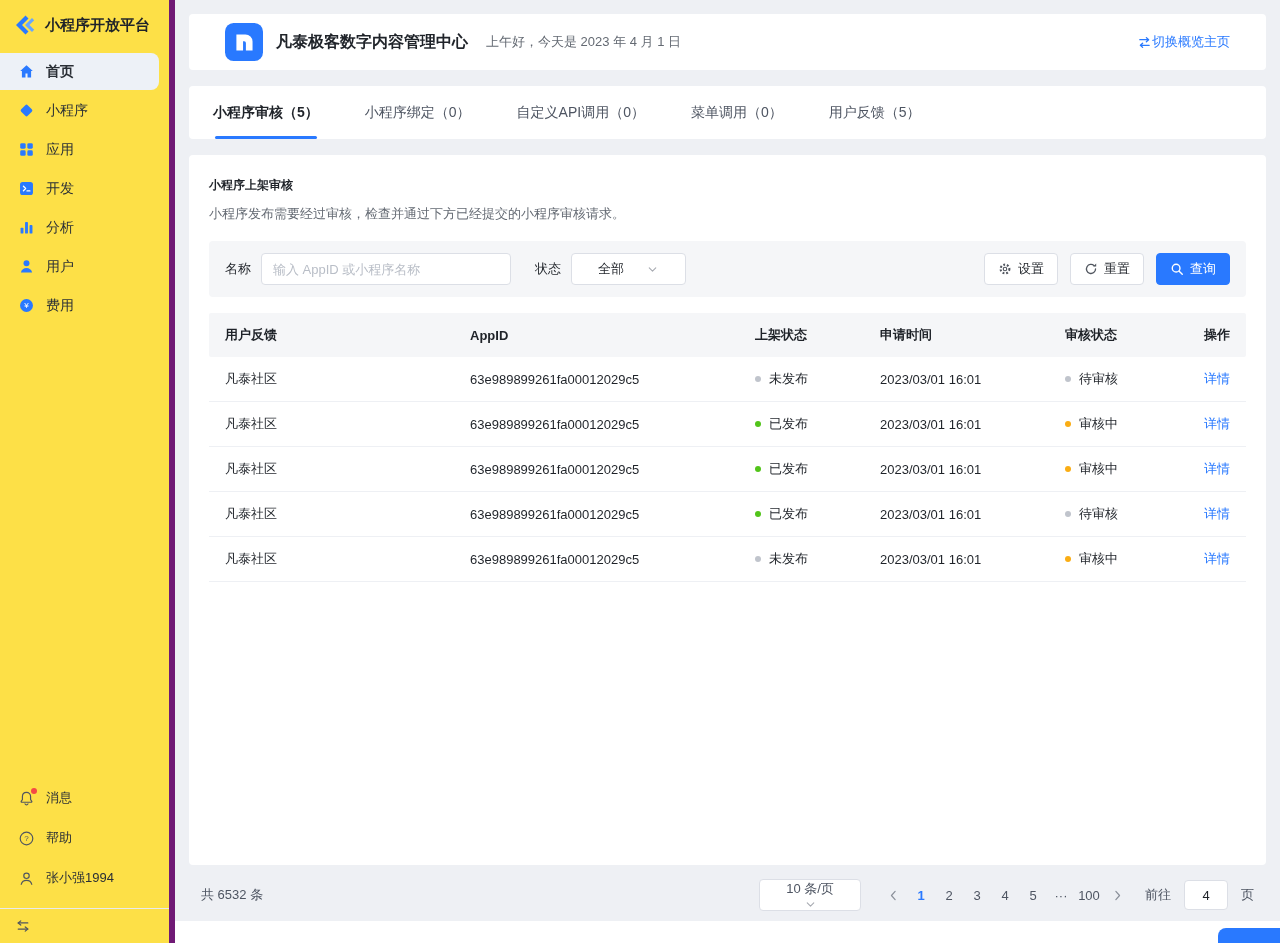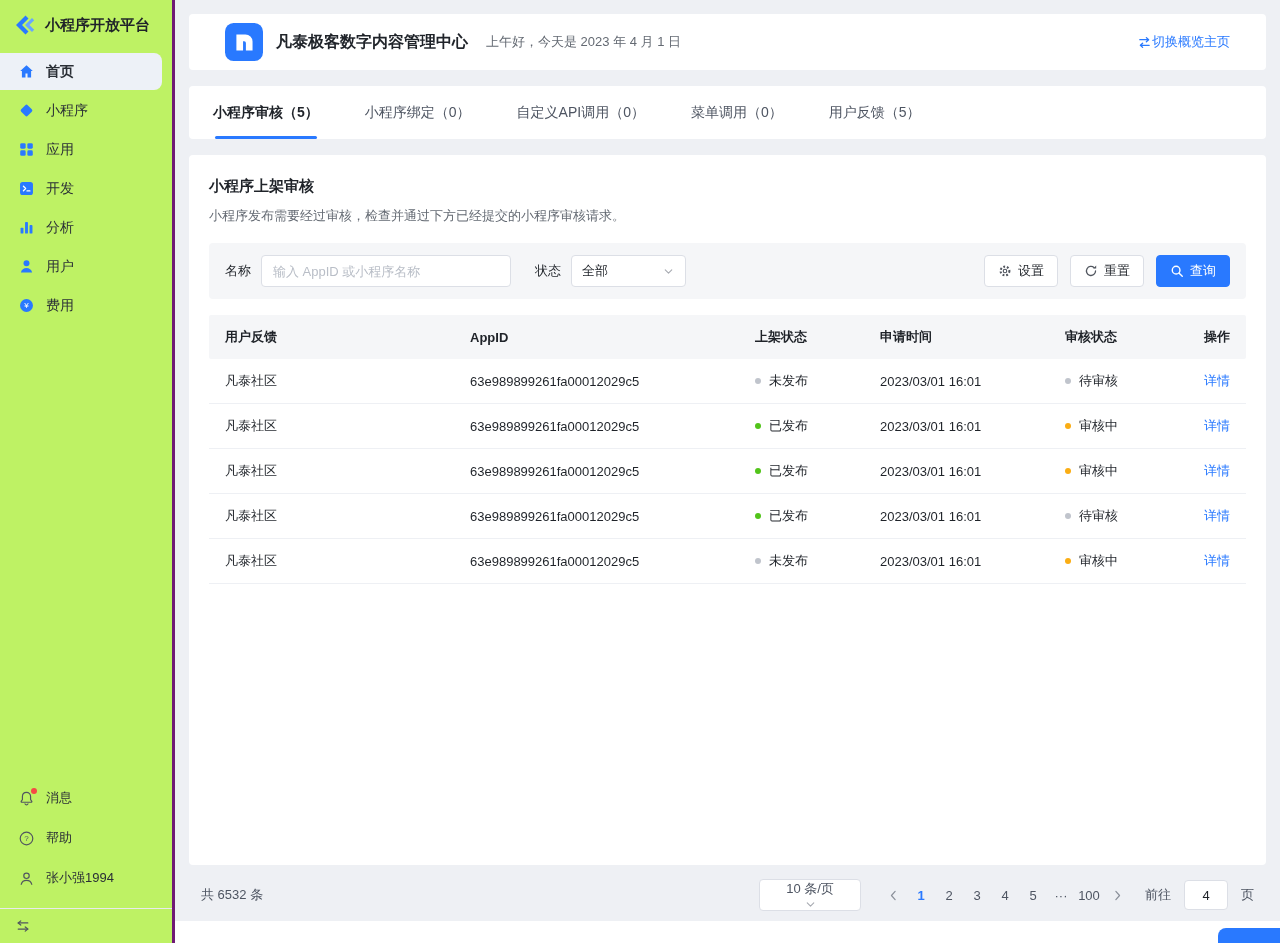--- a/index.html
+++ b/index.html
@@ -6,21 +6,21 @@
   html,body { margin:0; padding:0; }
   body {
     width:1280px; height:943px; overflow:hidden;
     background:#eef0f4; color:#1f2329;
     font-family:"Liberation Sans","DejaVu Sans",sans-serif;
     font-size:13px;
   }
   .app { display:flex; width:100%; height:100%; }
 
   
-  .sidebar { width:175px; min-width:175px; background:#bef264; border-right:3px solid #701a75;
+  .sidebar { width:175px; min-width:175px; background:#fde047; border-right:6px solid #701a75;
              display:flex; flex-direction:column; }
   .logo-row { display:flex; align-items:center; gap:8px; padding:13px 10px 10px 13px; }
   .logo-text { font-weight:700; font-size:15px; white-space:nowrap; }
   .menu { padding:4px 0 0; }
   .menu-item { display:flex; align-items:center; gap:11px; height:37px; margin:2px 10px 2px 0;
                padding-left:18px; border-radius:0 8px 8px 0; cursor:pointer; font-size:14px; color:#2a2f36; }
   .menu-item .mi-icon { color:#2979ff; display:flex; align-items:center; }
   .menu-item.active { background:#edf1f7; font-weight:700; }
   .sidebar-bottom { margin-top:auto; }
   .sb-item { display:flex; align-items:center; gap:11px; height:40px; padding:0 18px;
@@ -39,32 +39,32 @@
   .greeting { color:#646a73; font-size:13px; margin-left:5px; }
   .switch-link { margin-left:auto; color:#2979ff; display:flex; align-items:center; gap:0; cursor:pointer; font-size:13px; }
 
   .tabcard { height:53px; margin-top:16px; display:flex; align-items:stretch; padding:0 24px; gap:46px; }
   .tab { display:flex; align-items:center; position:relative; color:#4e5562; cursor:pointer; font-size:14px; white-space:nowrap; }
   .tab.active { color:#1f2329; font-weight:700; }
   .tab.active::after { content:""; position:absolute; left:2px; right:2px; bottom:0; height:3px;
                        background:#2979ff; border-radius:2px; }
 
   .panel { margin-top:16px; padding:22px 20px 0; height:710px; }
-  .panel-title { font-size:15px; font-weight:700; }
+  .panel-title { font-size:12px; font-weight:700; }
   .panel-sub { color:#646a73; margin-top:11px; }
 
   .filterbar { margin-top:18px; background:#f5f6f8; border-radius:4px; height:56px;
                display:flex; align-items:center; padding:0 16px;justify-content:flex-end; }
   .f-label { margin-right:10px; }
   .f-input { width:250px; height:32px; border:1px solid #dcdfe6; border-radius:4px; padding:0 11px;
              font-size:13px; background:#fff; color:#1f2329; font-family:inherit; outline:none; }
   .f-input::placeholder { color:#b9bec7; }
   .f-status-label { margin-left:24px; }
   .f-select { width:115px; height:32px; background:#fff; border:1px solid #dcdfe6; border-radius:4px;
-              display:flex; align-items:center; justify-content:space-between; padding:0 10px; cursor:pointer; }
+              display:flex; align-items:center; justify-content:space-between; padding:0 26px; cursor:pointer; }
   .chev { color:#a8abb2; display:flex; }
   .f-actions { margin-left:auto; display:flex; gap:12px; }
   .btn { height:32px; border:1px solid #dcdfe6; background:#fff; border-radius:4px; display:flex;
          align-items:center; gap:6px; padding:0 13px; font-size:13px; cursor:pointer; color:#1f2329; font-family:inherit; }
   .btn .b-icon { color:#51565f; display:flex; }
   .btn-primary { background:#2979ff; border-color:#2979ff; color:#fff; }
   .btn-primary .b-icon { color:#fff; }
 
   .table { margin-top:16px; }
   .t-head, .t-row { display:grid; grid-template-columns:245px 285px 125px 185px 125px 1fr;

